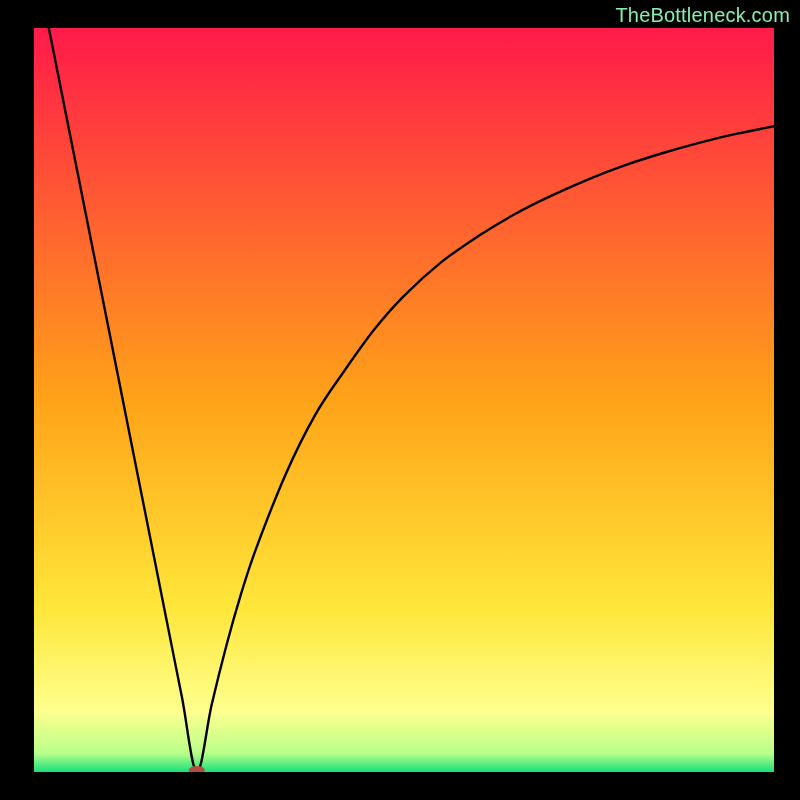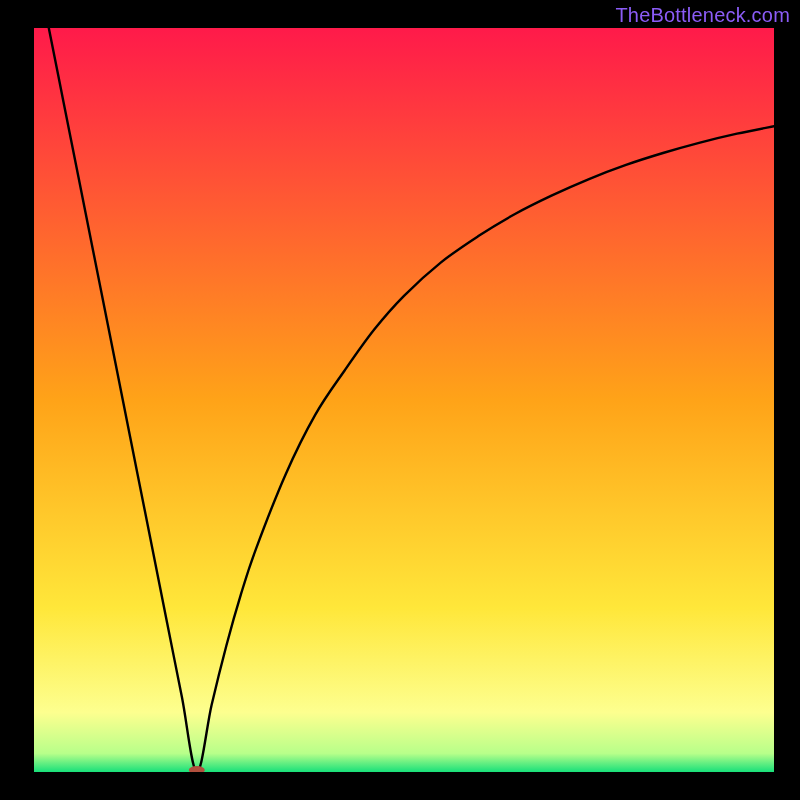--- a/index.html
+++ b/index.html
@@ -24,21 +24,21 @@
     left: 0;
     top: 0;
     width: 740px;
     height: 744px;
     display: block;
   }
   .watermark {
     position: absolute;
     top: 4px;
     right: 10px;
-    color: #8b5cf6;
+    color: #86efac;
     font-size: 20px;
     font-weight: 500;
     letter-spacing: 0.2px;
     user-select: none;
   }
 </style>
 </head>
 <body>
 
 <div class="watermark">TheBottleneck.com</div>

